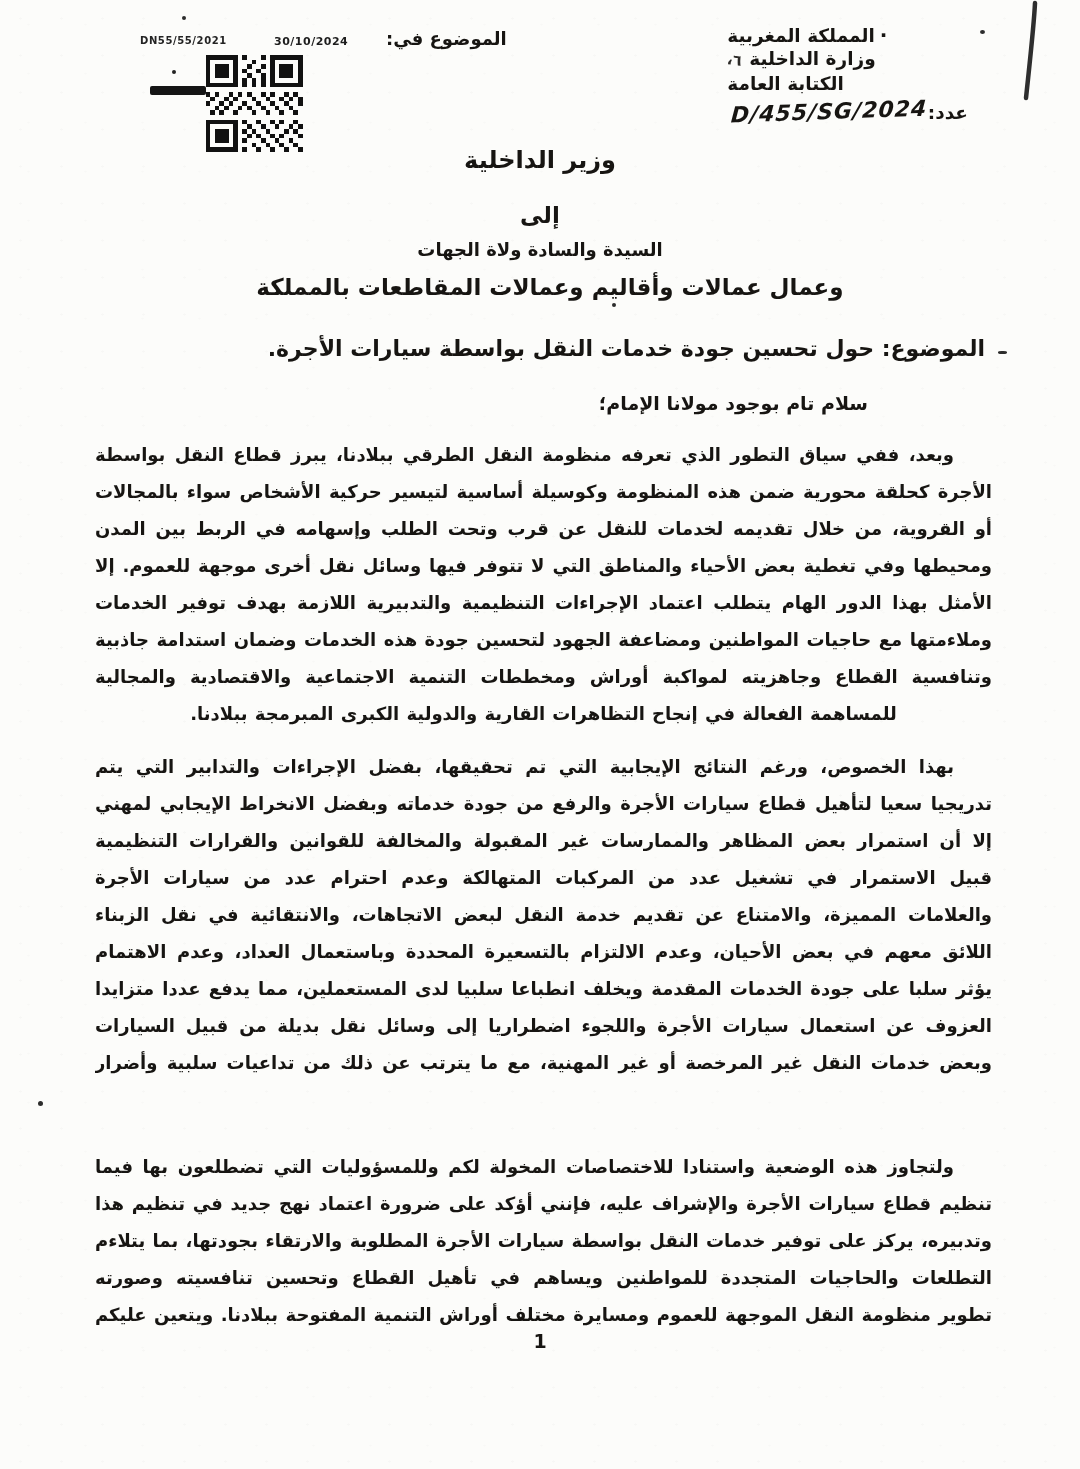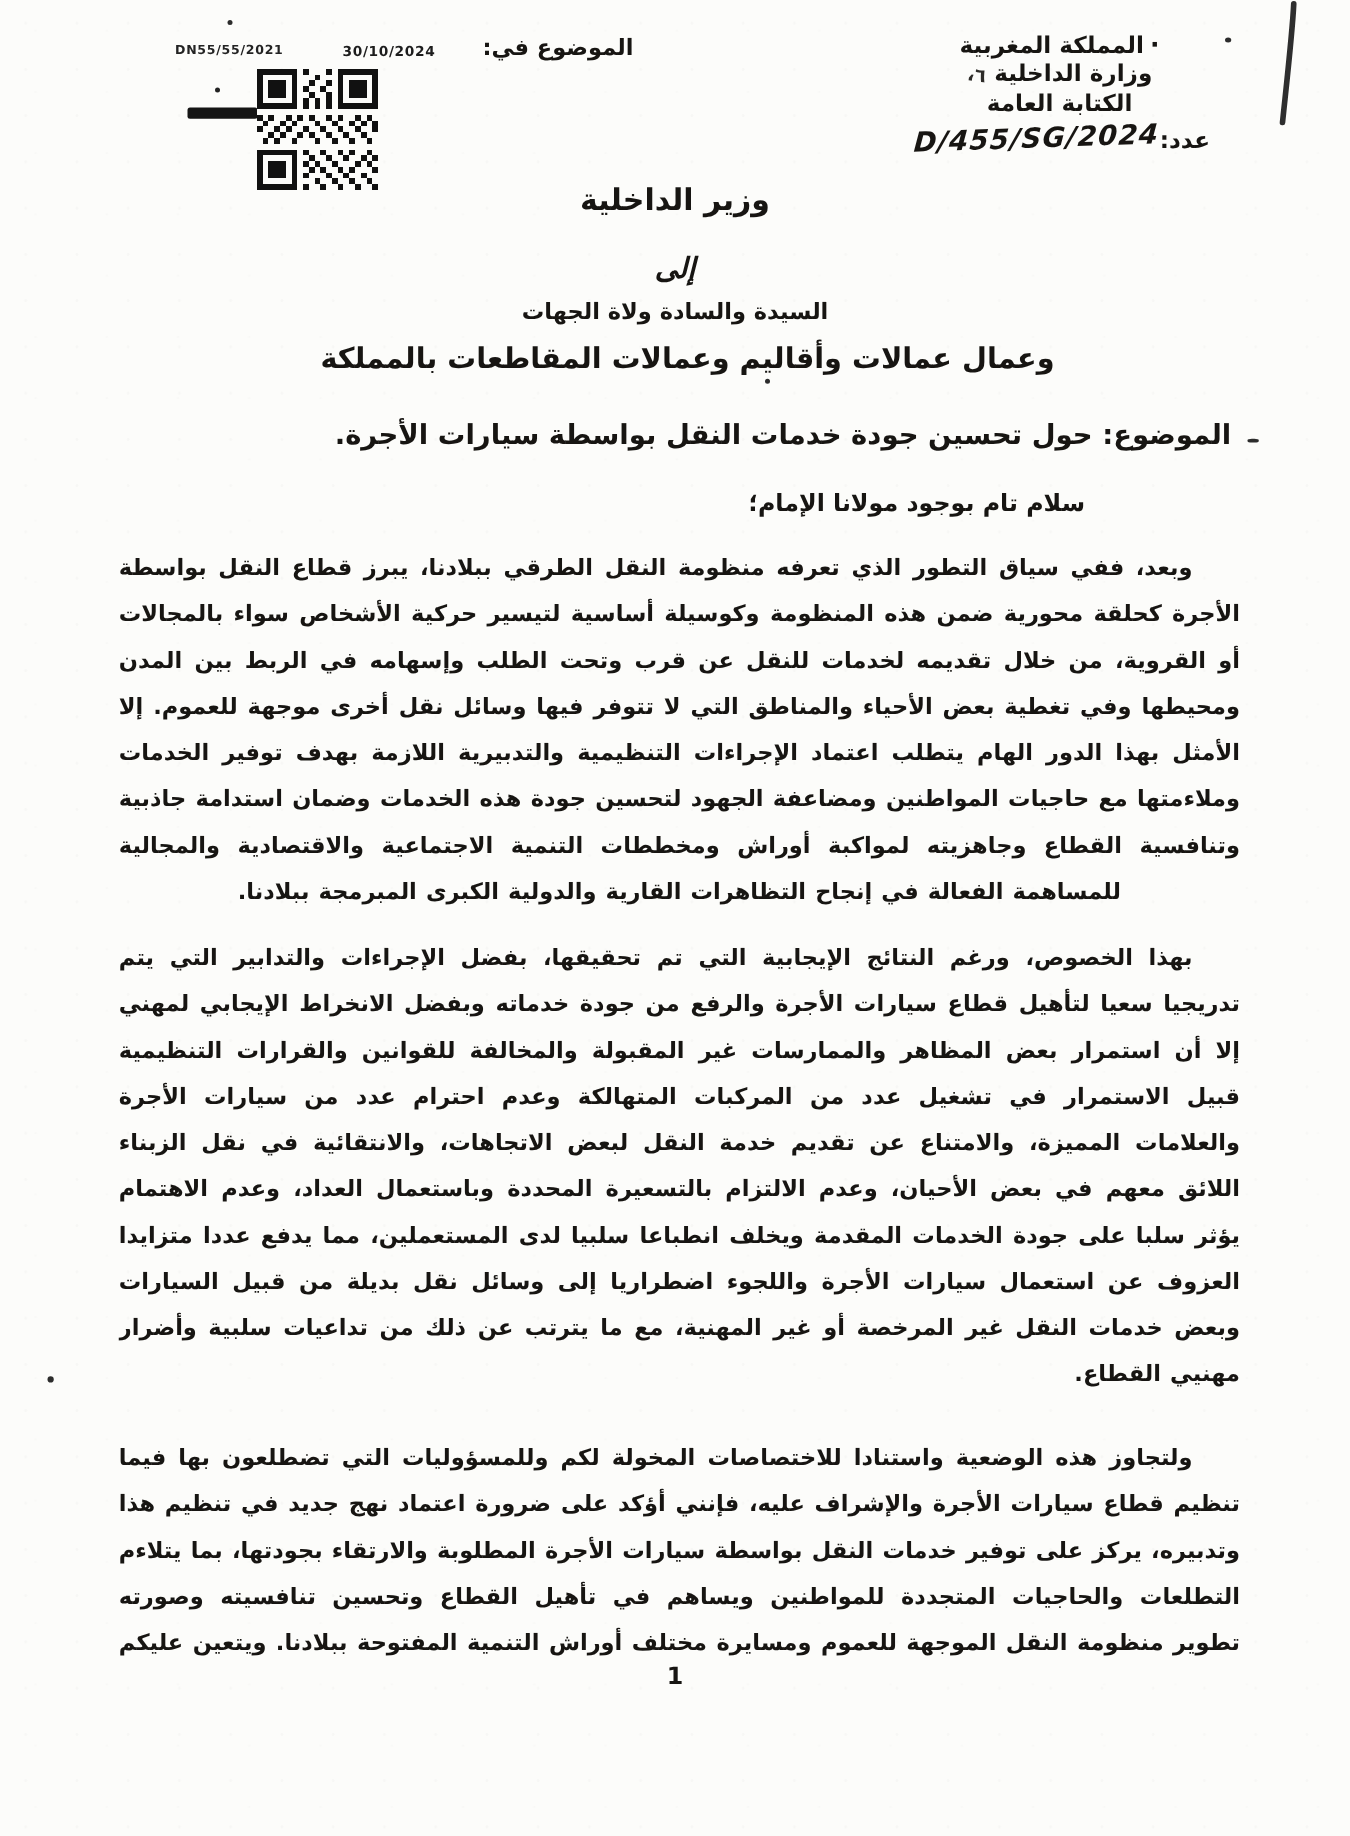--- a/index.html
+++ b/index.html
@@ -17,21 +17,21 @@
     background-size:41px 37px,57px 49px;
     color:#171512;
   }
 
   
   .pen-stroke{position:absolute;top:0;right:38px;width:28px;height:110px;}
 
   
   .hdr-right{
     position:absolute;top:24px;right:112px;
-    direction:rtl;text-align:center;font-weight:bold;
+    direction:rtl;text-align:left;font-weight:bold;
   }
   .hr-line{font-size:18.5px;line-height:23px;white-space:nowrap;}
   .hr-bullet{display:inline-block;margin-left:5px;font-size:20px;}
   .hr-mark{display:inline-block;margin-right:7px;font-size:15px;transform:rotate(8deg);opacity:.9;}
   .hr-num{margin-top:4px;font-size:18.5px;white-space:nowrap;}
   .hw-number{
     display:inline-block;direction:ltr;unicode-bidi:embed;
     font-size:22px;font-style:italic;font-weight:bold;
     transform:rotate(-2deg) skewX(-6deg);
     margin-left:4px;letter-spacing:1px;
@@ -42,21 +42,21 @@
   .stamp-code{position:absolute;left:8px;top:7px;font-size:10px;font-weight:bold;letter-spacing:.6px;color:#232323;}
   .stamp-date{position:absolute;left:142px;top:7px;font-size:11px;font-weight:bold;letter-spacing:.5px;color:#1d1d1d;}
   .place-label{position:absolute;left:254px;top:0;font-size:18px;font-weight:bold;direction:rtl;}
   .redaction-dash{position:absolute;left:18px;top:58px;width:56px;height:9px;background:#151515;border-radius:2px;}
   .dash-dot{position:absolute;left:40px;top:42px;width:4px;height:4px;background:#222;border-radius:50%;}
   .qr{position:absolute;left:72px;top:27px;width:100px;height:97px;}
 
   
   .t-center{position:absolute;left:0;right:0;text-align:center;font-weight:bold;direction:rtl;}
   .t-sender{top:146px;font-size:24px;}
-  .t-to{top:202px;font-size:23px;font-style:italic;}
+  .t-to{top:202px;font-size:23px;}
   .t-r1{top:239px;font-size:18px;}
   .t-r2{top:274px;font-size:23px;margin-left:20px;}
 
   
   .subject{position:absolute;top:336px;right:95px;font-size:22px;font-weight:bold;direction:rtl;white-space:nowrap;}
   .salutation{position:absolute;top:392px;right:212px;font-size:19px;font-weight:bold;direction:rtl;white-space:nowrap;}
 
   
   .para{position:absolute;left:95px;right:88px;direction:rtl;font-weight:bold;font-size:18px;}
   .para-0{top:436px;}
@@ -151,21 +151,20 @@
       <div class="para para-1">
         <div class="line indent">بهذا الخصوص، ورغم النتائج الإيجابية التي تم تحقيقها، بفضل الإجراءات والتدابير التي يتم تنزيلها</div>
         <div class="line">تدريجيا سعيا لتأهيل قطاع سيارات الأجرة والرفع من جودة خدماته وبفضل الانخراط الإيجابي لمهني القطاع،</div>
         <div class="line">إلا أن استمرار بعض المظاهر والممارسات غير المقبولة والمخالفة للقوانين والقرارات التنظيمية المعمول بها، من</div>
         <div class="line">قبيل الاستمرار في تشغيل عدد من المركبات المتهالكة وعدم احترام عدد من سيارات الأجرة للمواصفات التقنية</div>
         <div class="line">والعلامات المميزة، والامتناع عن تقديم خدمة النقل لبعض الاتجاهات، والانتقائية في نقل الزبناء والتعامل غير</div>
         <div class="line">اللائق معهم في بعض الأحيان، وعدم الالتزام بالتسعيرة المحددة وباستعمال العداد، وعدم الاهتمام بالهندام،</div>
         <div class="line">يؤثر سلبا على جودة الخدمات المقدمة ويخلف انطباعا سلبيا لدى المستعملين، مما يدفع عددا متزايدا منهم إلى</div>
         <div class="line">العزوف عن استعمال سيارات الأجرة واللجوء اضطراريا إلى وسائل نقل بديلة من قبيل السيارات الخصوصية</div>
         <div class="line">وبعض خدمات النقل غير المرخصة أو غير المهنية، مع ما يترتب عن ذلك من تداعيات سلبية وأضرار بمصالح</div>
-        <div class="line last-right">مهنيي القطاع.</div>
       </div>
       <div class="para para-2">
         <div class="line indent">ولتجاوز هذه الوضعية واستنادا للاختصاصات المخولة لكم وللمسؤوليات التي تضطلعون بها فيما يخص</div>
         <div class="line">تنظيم قطاع سيارات الأجرة والإشراف عليه، فإنني أؤكد على ضرورة اعتماد نهج جديد في تنظيم هذا القطاع</div>
         <div class="line">وتدبيره، يركز على توفير خدمات النقل بواسطة سيارات الأجرة المطلوبة والارتقاء بجودتها، بما يتلاءم مع</div>
         <div class="line">التطلعات والحاجيات المتجددة للمواطنين ويساهم في تأهيل القطاع وتحسين تنافسيته وصورته وتعزيز دوره في</div>
         <div class="line last-justify">تطوير منظومة النقل الموجهة للعموم ومسايرة مختلف أوراش التنمية المفتوحة ببلادنا. ويتعين عليكم بهذا</div>
       </div>
     </div>
 

